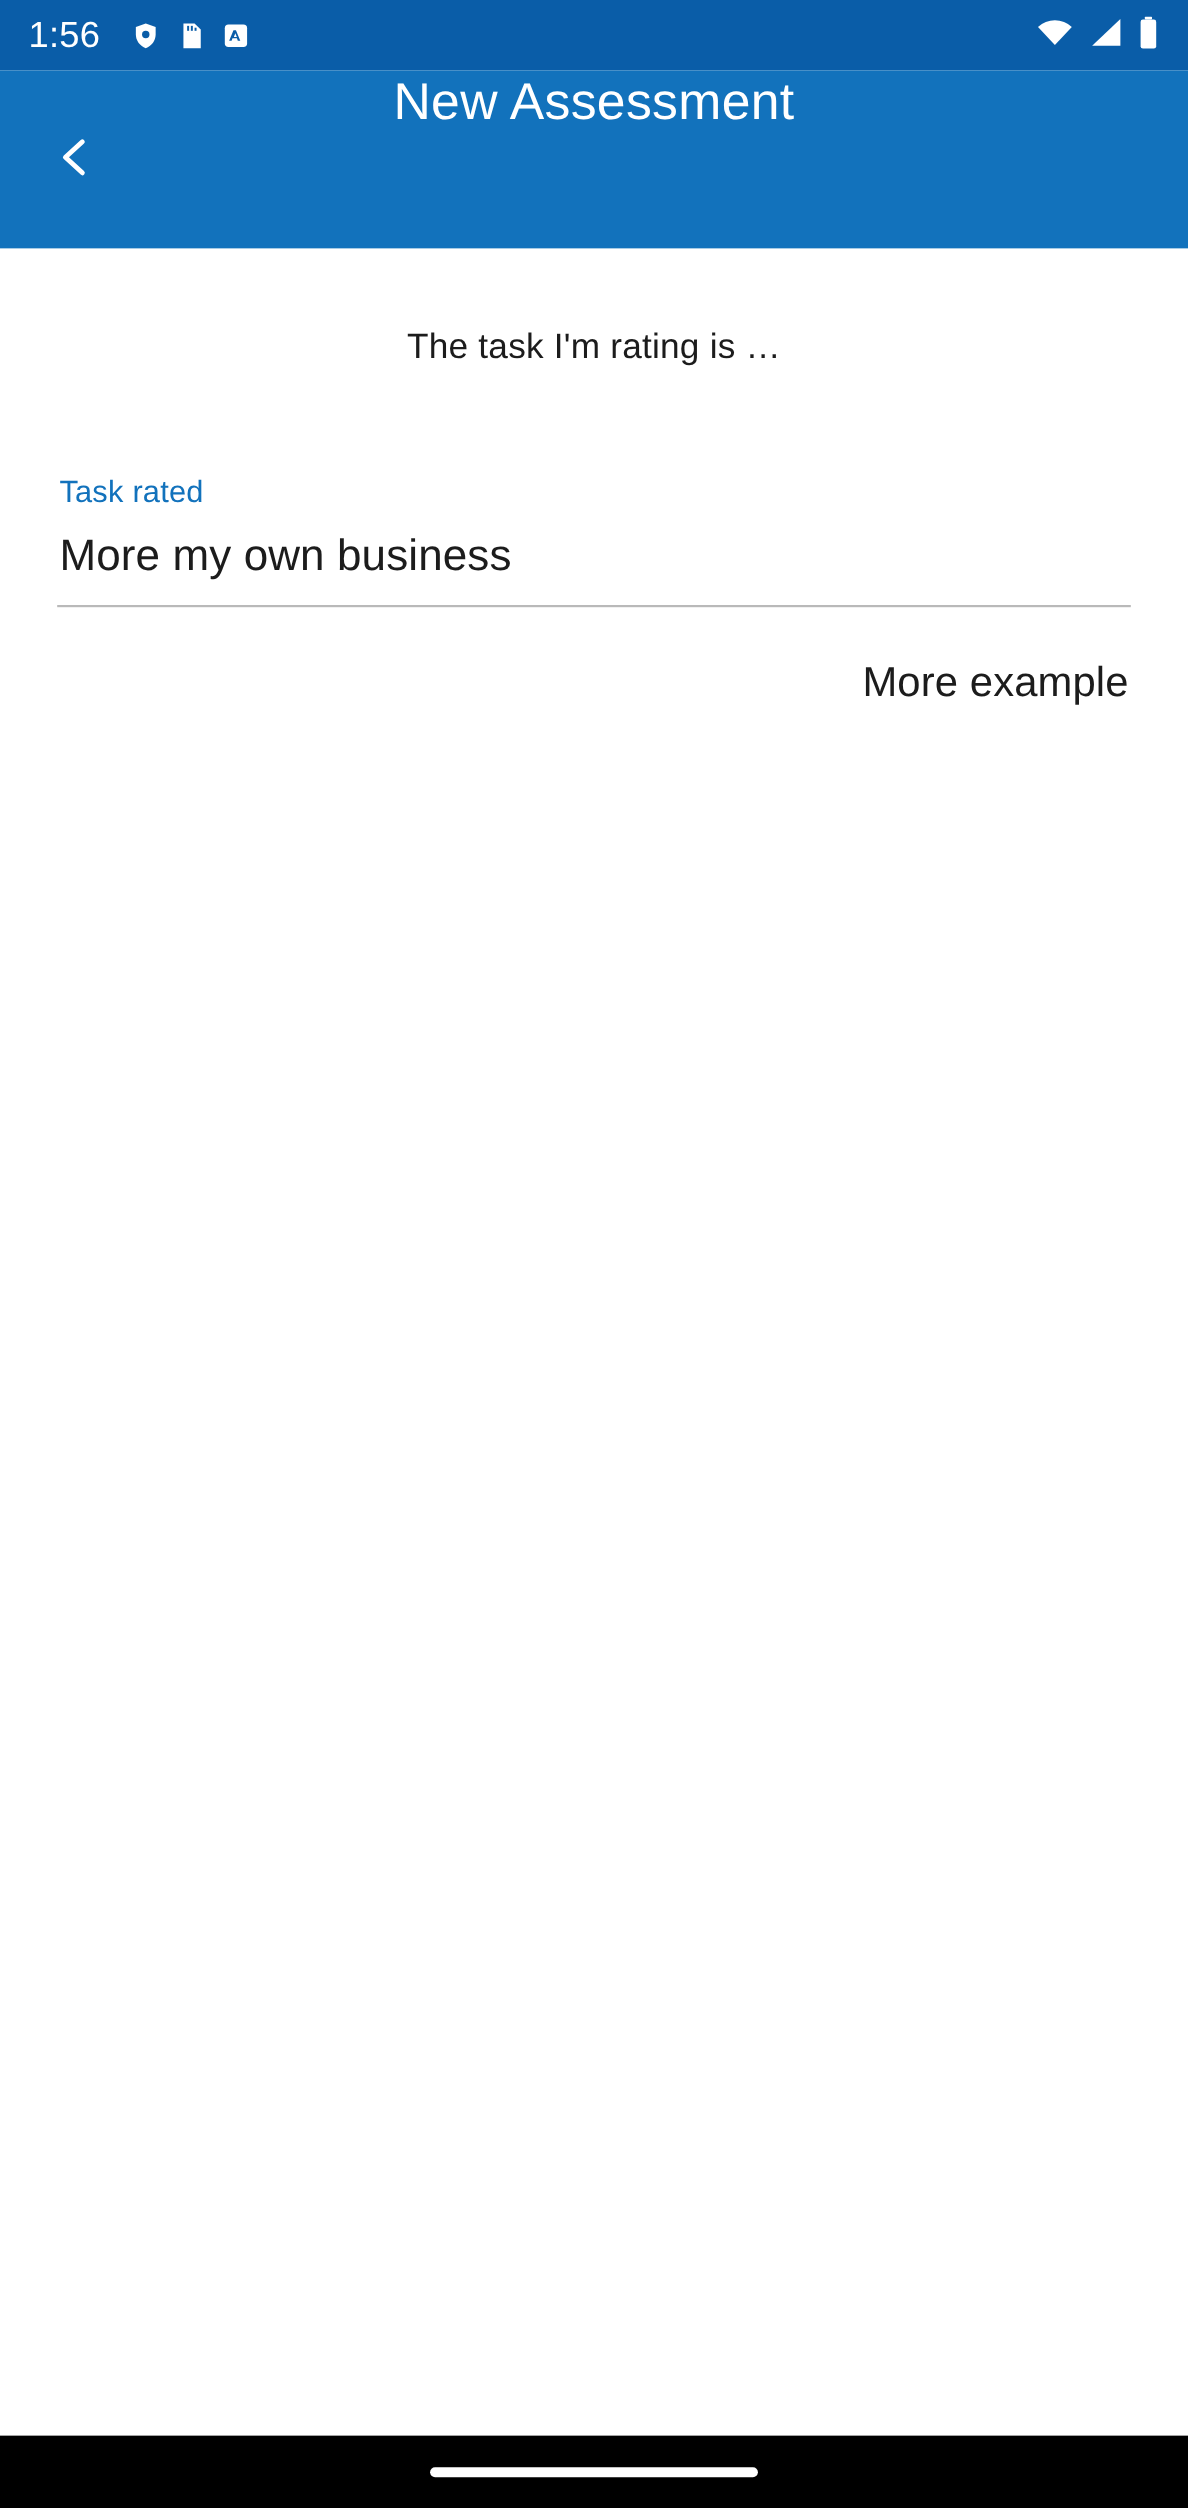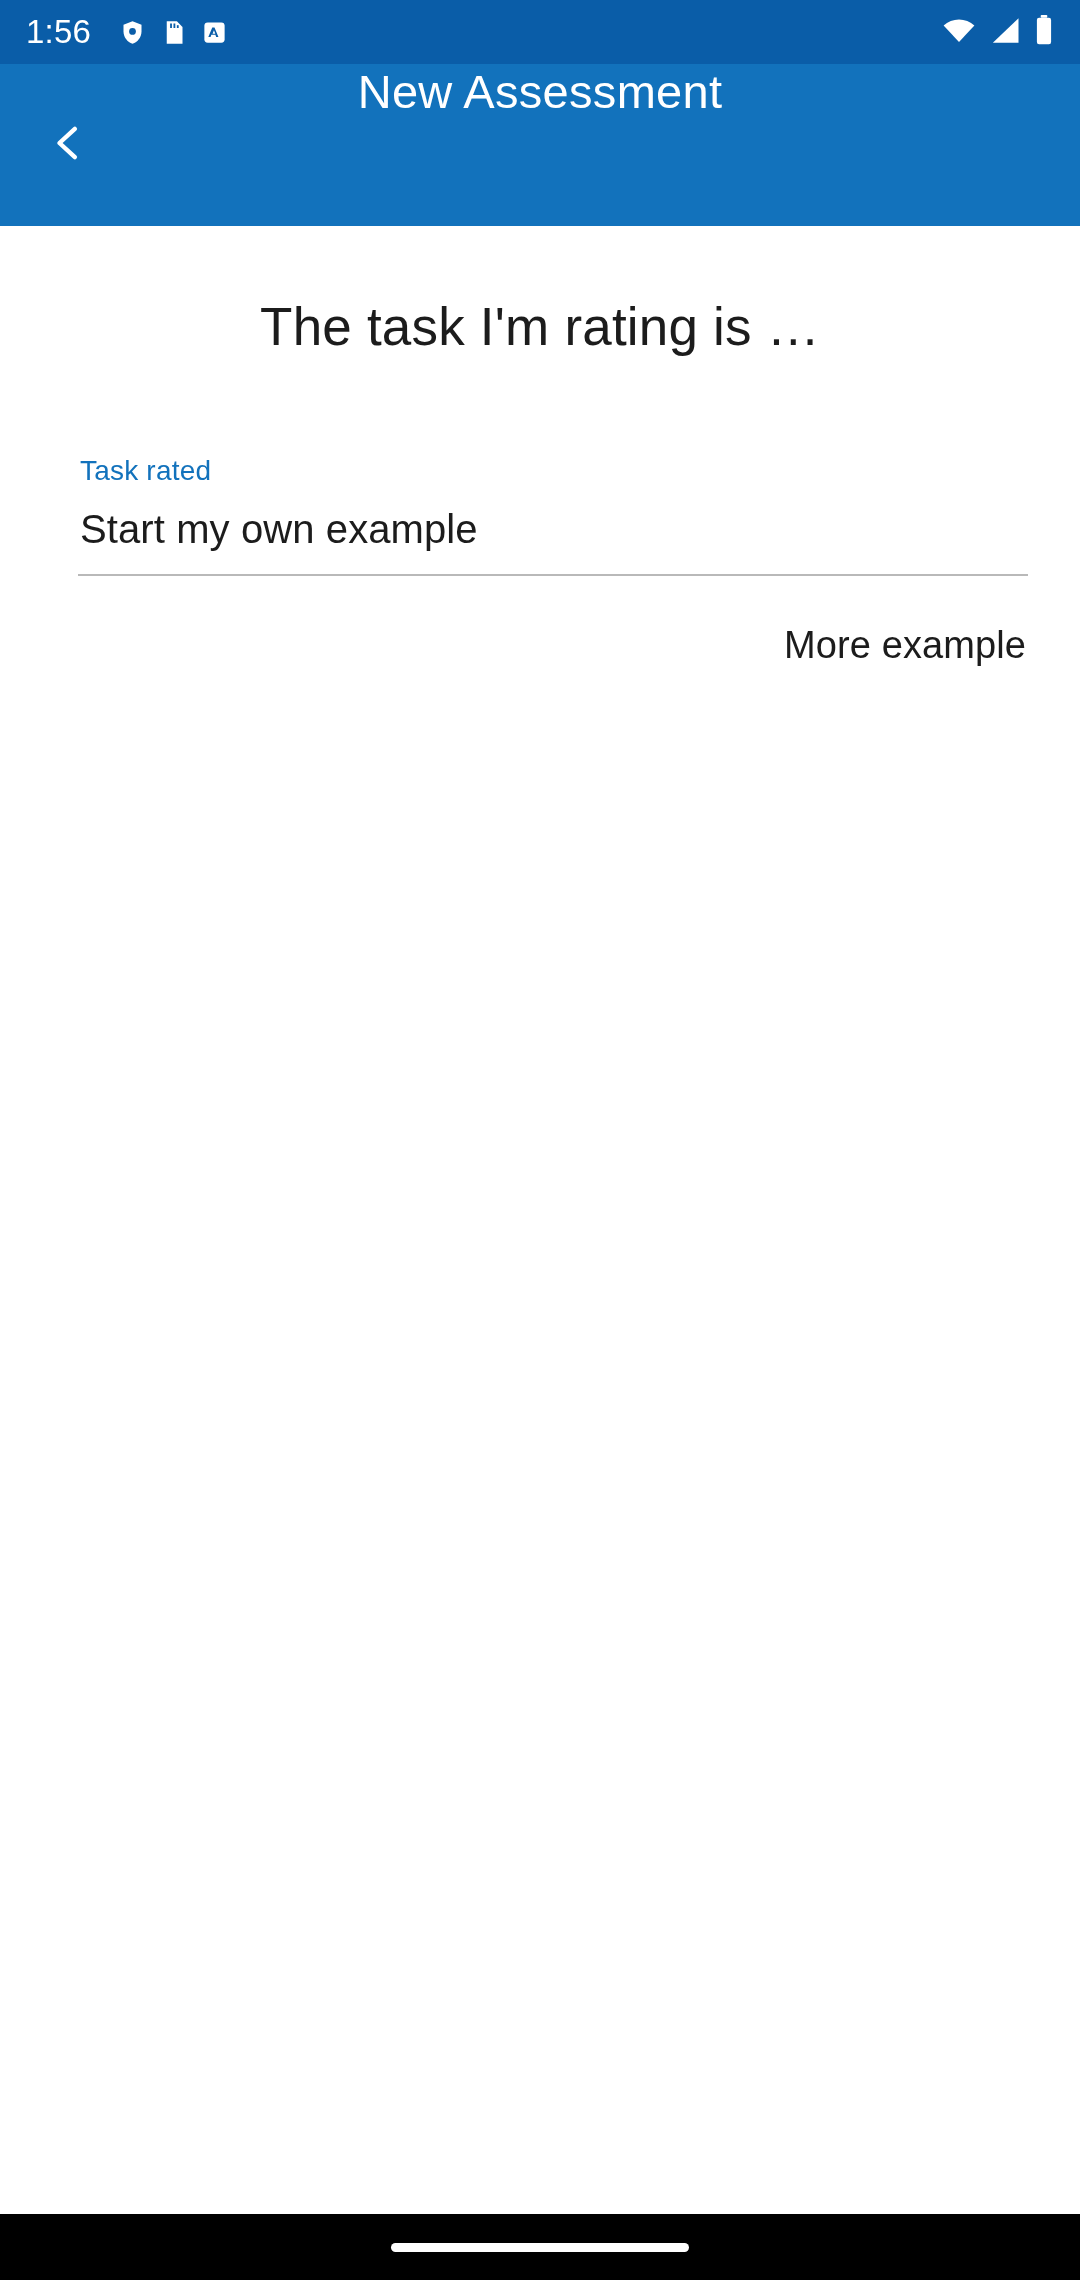--- a/index.html
+++ b/index.html
@@ -65,27 +65,26 @@
   .content {
     flex:1 1 auto;
     position:relative;
     background:#ffffff;
     padding:0 52px;
   }
   .prompt {
     margin-top:70px;
     text-align:center;
     color:#1c1c1c;
-    font-size:53px;
+    font-size:32px;
     font-weight:400;
     letter-spacing:0.2px;
   }
   .field-block {
     margin-top:98px;
-    margin-left:26px;
   }
   .field-label {
     color:#1272bc;
     font-size:28px;
     letter-spacing:0.2px;
     margin-bottom:20px;
     padding-left:2px;
   }
   .field-value-row {
     border-bottom:2px solid #b9b9b9;
@@ -205,21 +204,21 @@
     </div>
     <div class="app-title">New Assessment</div>
   </div>
 
   <div class="content">
     <div class="prompt">The task I'm rating is …</div>
 
     <div class="field-block">
       <div class="field-label">Task rated</div>
       <div class="field-value-row">
-        <div class="field-value">Start my own example</div>
+        <div class="field-value">More my own business</div>
       </div>
     </div>
 
     <div class="more-example-row">
       <div class="more-example">More example</div>
     </div>
   </div>
 
 
   <div class="nav-bar">

